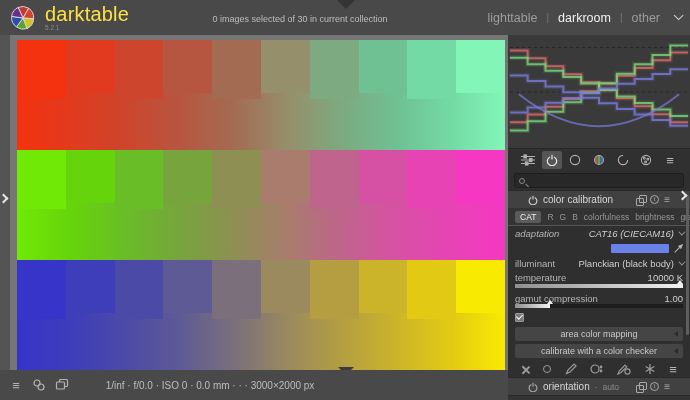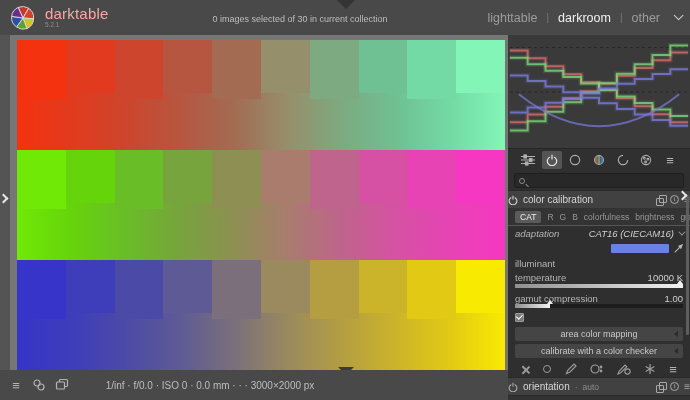--- a/index.html
+++ b/index.html
@@ -4,21 +4,21 @@
 <style>
   html,body{margin:0;padding:0;width:690px;height:400px;overflow:hidden;background:#757575;
     font-family:"Liberation Sans",sans-serif;-webkit-font-smoothing:antialiased;position:relative;}
   *{box-sizing:border-box;}
   .abs{position:absolute;}
 
   
   #top-bar{left:0;top:0;width:690px;height:35px;background:#494949;display:flex;align-items:center;padding:0 10px;}
   #logo{width:26px;height:26px;margin-right:9px;flex:0 0 auto;}
   #brand{display:flex;flex-direction:column;line-height:1;}
-  #app-name{font-size:15px;color:#fca5a5;letter-spacing:.2px;text-align:right;}
+  #app-name{font-size:20px;color:#fde047;letter-spacing:.2px;text-align:right;}
   #app-version{font-size:6.5px;color:#8d8d8d;margin-top:1px;}
   #status-text{position:absolute;left:300px;top:14px;transform:translateX(-50%);font-size:9px;color:#bdbdbd;white-space:nowrap;}
   #views{margin-left:auto;display:flex;align-items:center;gap:9px;font-size:12.5px;}
   .view{color:#9c9c9c;cursor:pointer;}
   .view.active{color:#f0f0f0;}
   .view-sep{color:#787878;font-size:10px;}
   .chev-down{width:7px;height:7px;border-right:1.6px solid #cfcfcf;border-bottom:1.6px solid #cfcfcf;transform:rotate(45deg) translateY(-3px);margin-left:4px;}
   #top-expander{left:337px;top:0;width:0;height:0;border-left:9px solid transparent;border-right:9px solid transparent;border-bottom:9px solid #343434;transform:rotate(180deg);}
 
   
@@ -47,21 +47,21 @@
   #module-groups{left:0;top:114px;width:182px;height:22px;display:flex;align-items:center;justify-content:space-between;padding:0 10px;background:#303030;}
   .group-btn{display:flex;align-items:center;justify-content:center;width:20px;height:18px;border-radius:2px;}
   .group-btn.active{background:#555;}
   #search-row{left:0;top:136px;width:182px;height:19px;padding:2px 6px;}
   #search-box{width:100%;height:15px;background:#282828;border:1px solid #1e1e1e;border-radius:2px;display:flex;align-items:center;padding:0 4px;gap:4px;}
   #search-box input{background:transparent;border:none;outline:none;color:#cfcfcf;font-size:9px;width:100%;font-family:"Liberation Sans",sans-serif;}
   #search-box input::placeholder{color:#777;}
   .mag{width:6px;height:6px;border:1.4px solid #8a8a8a;border-radius:50%;position:relative;flex:0 0 auto;}
   .mag::after{content:"";position:absolute;width:4px;height:1.4px;background:#8a8a8a;transform:rotate(45deg);left:5px;top:6px;}
 
-  .mod-header{width:182px;height:18px;background:#414141;display:flex;align-items:center;padding:0 0;gap:5px;border-top:1px solid #2a2a2a;}
+  .mod-header{width:182px;height:18px;background:#414141;display:flex;align-items:center;padding:0 20px;gap:5px;border-top:1px solid #2a2a2a;}
   .mod-title{color:#d6d6d6;font-size:10px;}
   .mod-sub{color:#8b8b8b;font-size:8.5px;}
   .mod-header .spacer{flex:1;}
   .hicon{color:#a8a8a8;font-size:10px;line-height:1;display:inline-flex;align-items:center;}
   .i-copy{width:9px;height:9px;position:relative;}
   .i-copy::before,.i-copy::after{content:"";position:absolute;width:6px;height:6px;border:1px solid #a8a8a8;border-radius:1px;}
   .i-copy::before{left:0;top:2.5px;}
   .i-copy::after{left:3px;top:0;}
   .i-info{width:9px;height:9px;border:1px solid #a8a8a8;border-radius:50%;font-size:7px;color:#a8a8a8;display:flex;align-items:center;justify-content:center;font-family:"Liberation Serif",serif;}
 
@@ -342,20 +342,24 @@
   <div id="row-cct" class="prow abs">
     <span id="cct-swatch"></span>
     <svg width="10" height="10" viewBox="0 0 12 12" style="margin-left:4px" fill="none" stroke="#b5b5b5" stroke-width="1.3">
       <path d="M2 10 8 4"></path>
         <path d="M7 2.6 9.4 5 11 1Z" fill="#b5b5b5"></path>
     </svg>
   </div>
 
   <div id="row-illuminant" class="prow abs">
     <span>illuminant</span>
+    <span class="val">
+        <span>Planckian (black body)</span>
+        <span class="chev-sm"></span>
+      </span>
   </div>
 
   <div id="row-temp" class="prow abs">
     <span>temperature</span>
     <span class="val">10000 K</span>
   </div>
   <div id="temp-slider" class="slider">
     <div class="fill" style="width: 100%;"></div>
     <div class="mark" style="left: calc(98% - 3px);"></div>
   </div>

